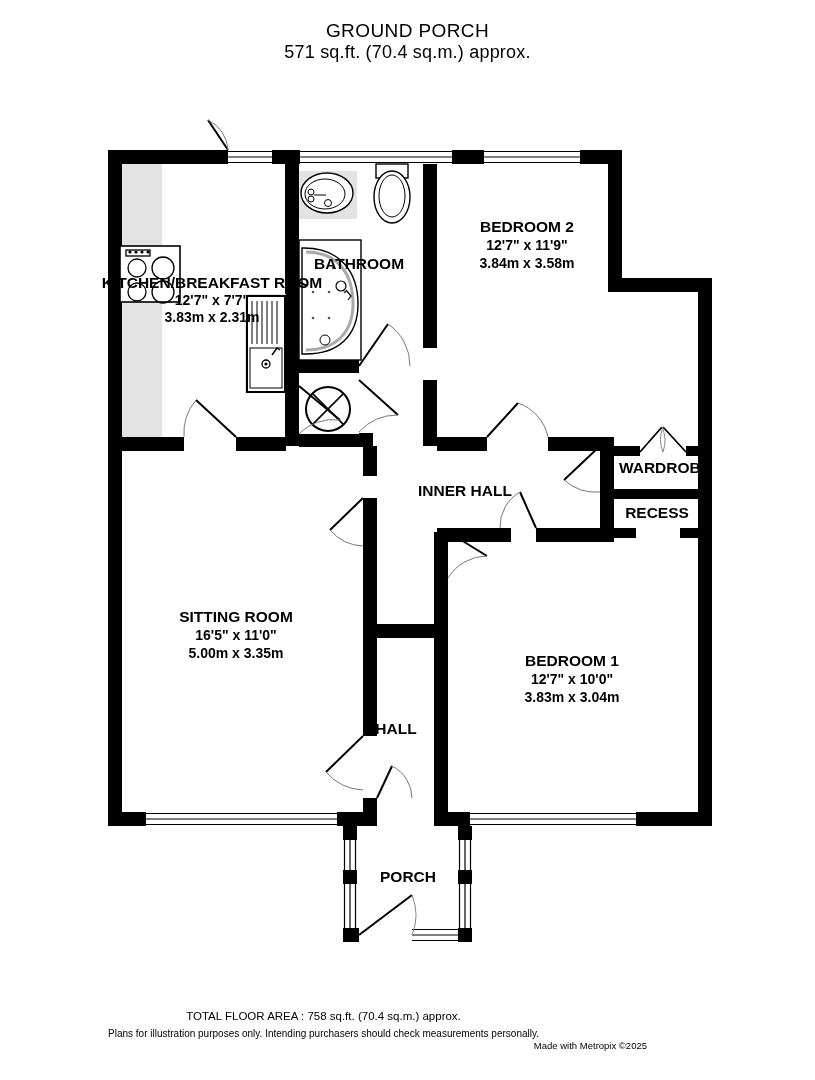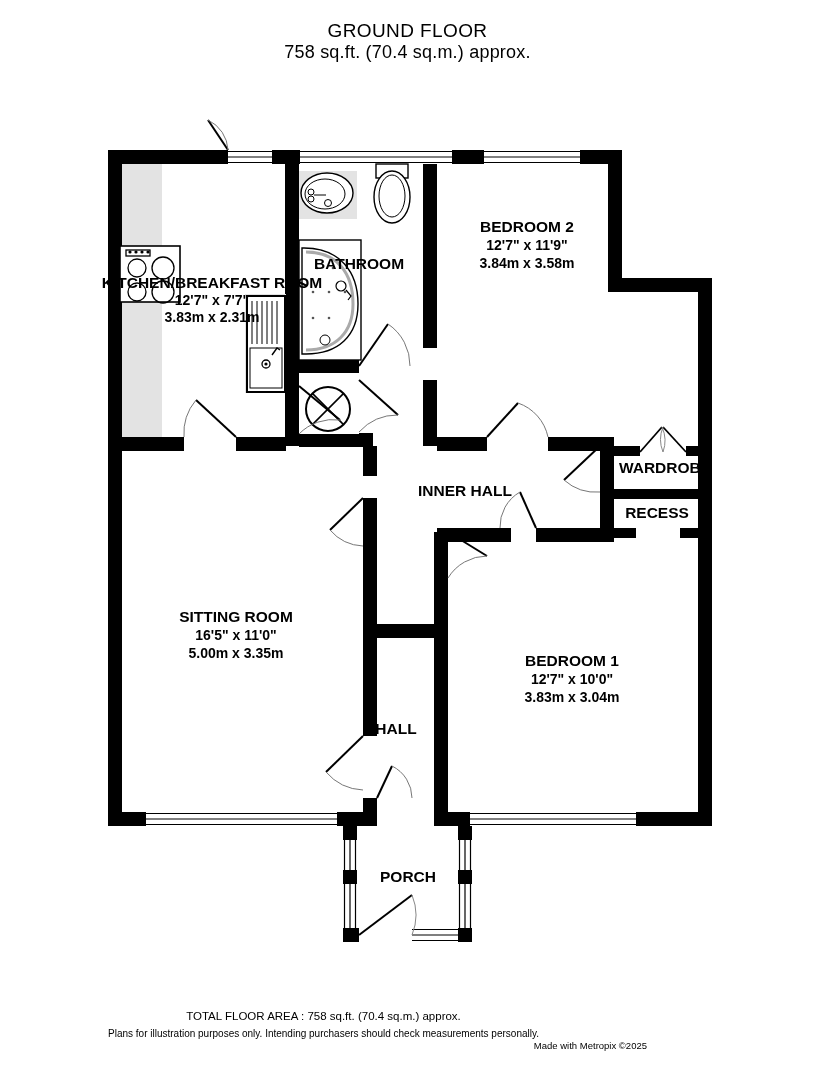--- a/index.html
+++ b/index.html
@@ -15,22 +15,22 @@
   #disc2{top:1040px;font-size:9.5px;text-align:right;}
   text.rm{font-family:"Liberation Sans",sans-serif;font-weight:bold;fill:#000;text-anchor:middle;}
   text.rmname{font-size:15.5px;}
   text.rmdim{font-size:14px;}
 </style>
 </head>
 <body>
 
 <div id="sheet">
 
-  <div class="hdr" id="title">GROUND FLOOR</div>
-  <div class="hdr" id="subtitle">758 sq.ft. (70.4 sq.m.) approx.</div>
+  <div class="hdr" id="title">GROUND PORCH</div>
+  <div class="hdr" id="subtitle">571 sq.ft. (70.4 sq.m.) approx.</div>
 
   <svg id="plan" width="815" height="1000" viewBox="0 0 815 1000">
 
     <g fill="#000000">
 
       <rect x="108" y="150" width="120" height="14"></rect>
       <rect x="272" y="150" width="28" height="14"></rect>
       <rect x="452" y="150" width="32" height="14"></rect>
       <rect x="580" y="150" width="42" height="14"></rect>
 

